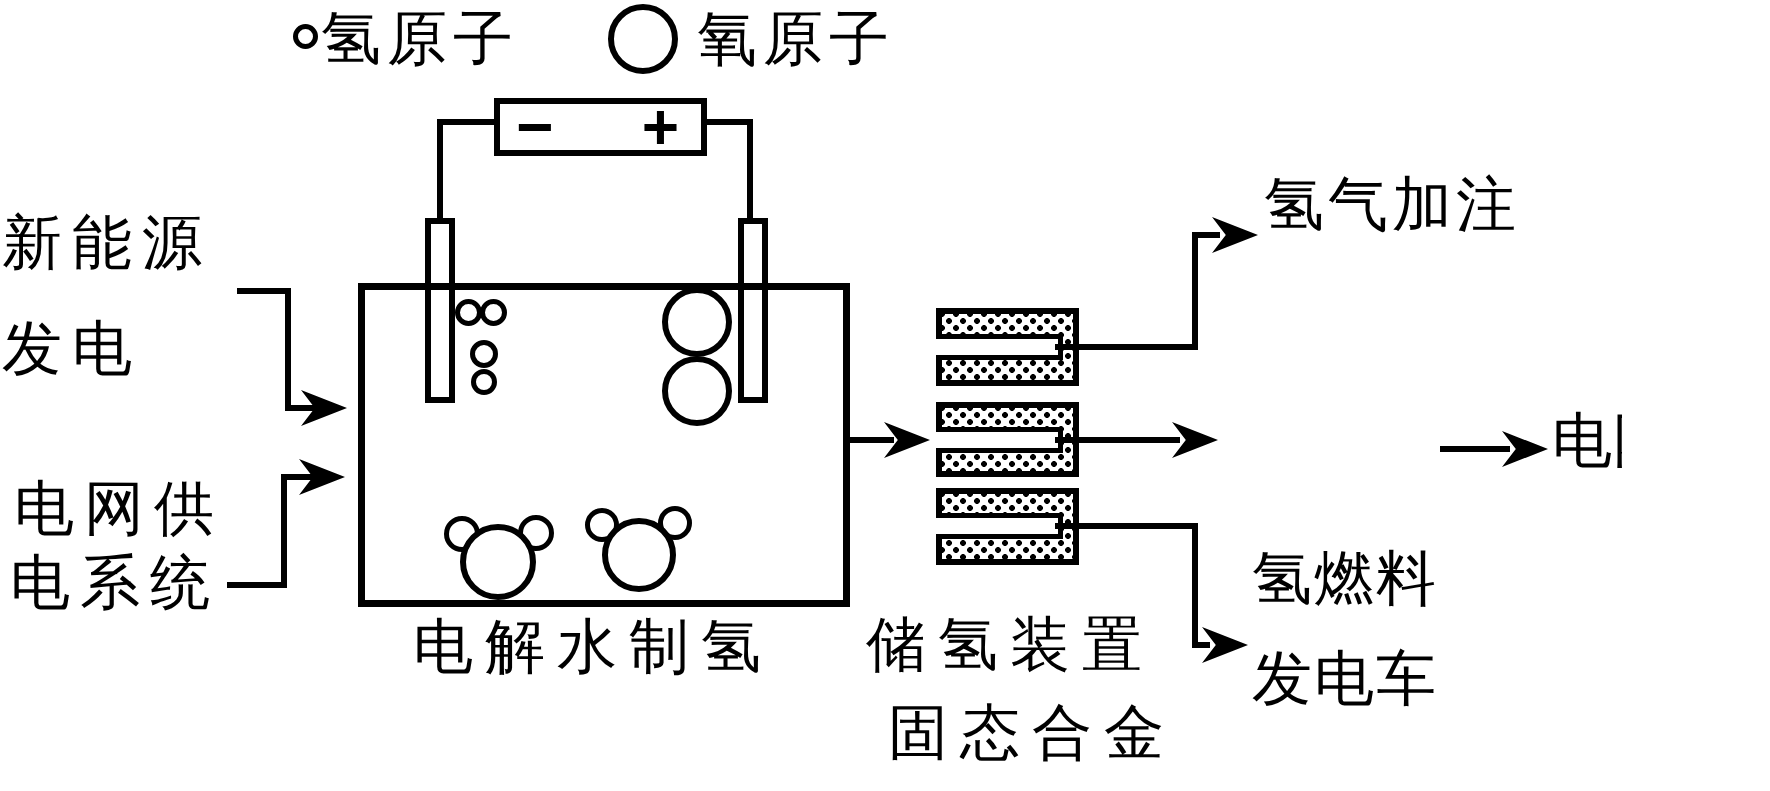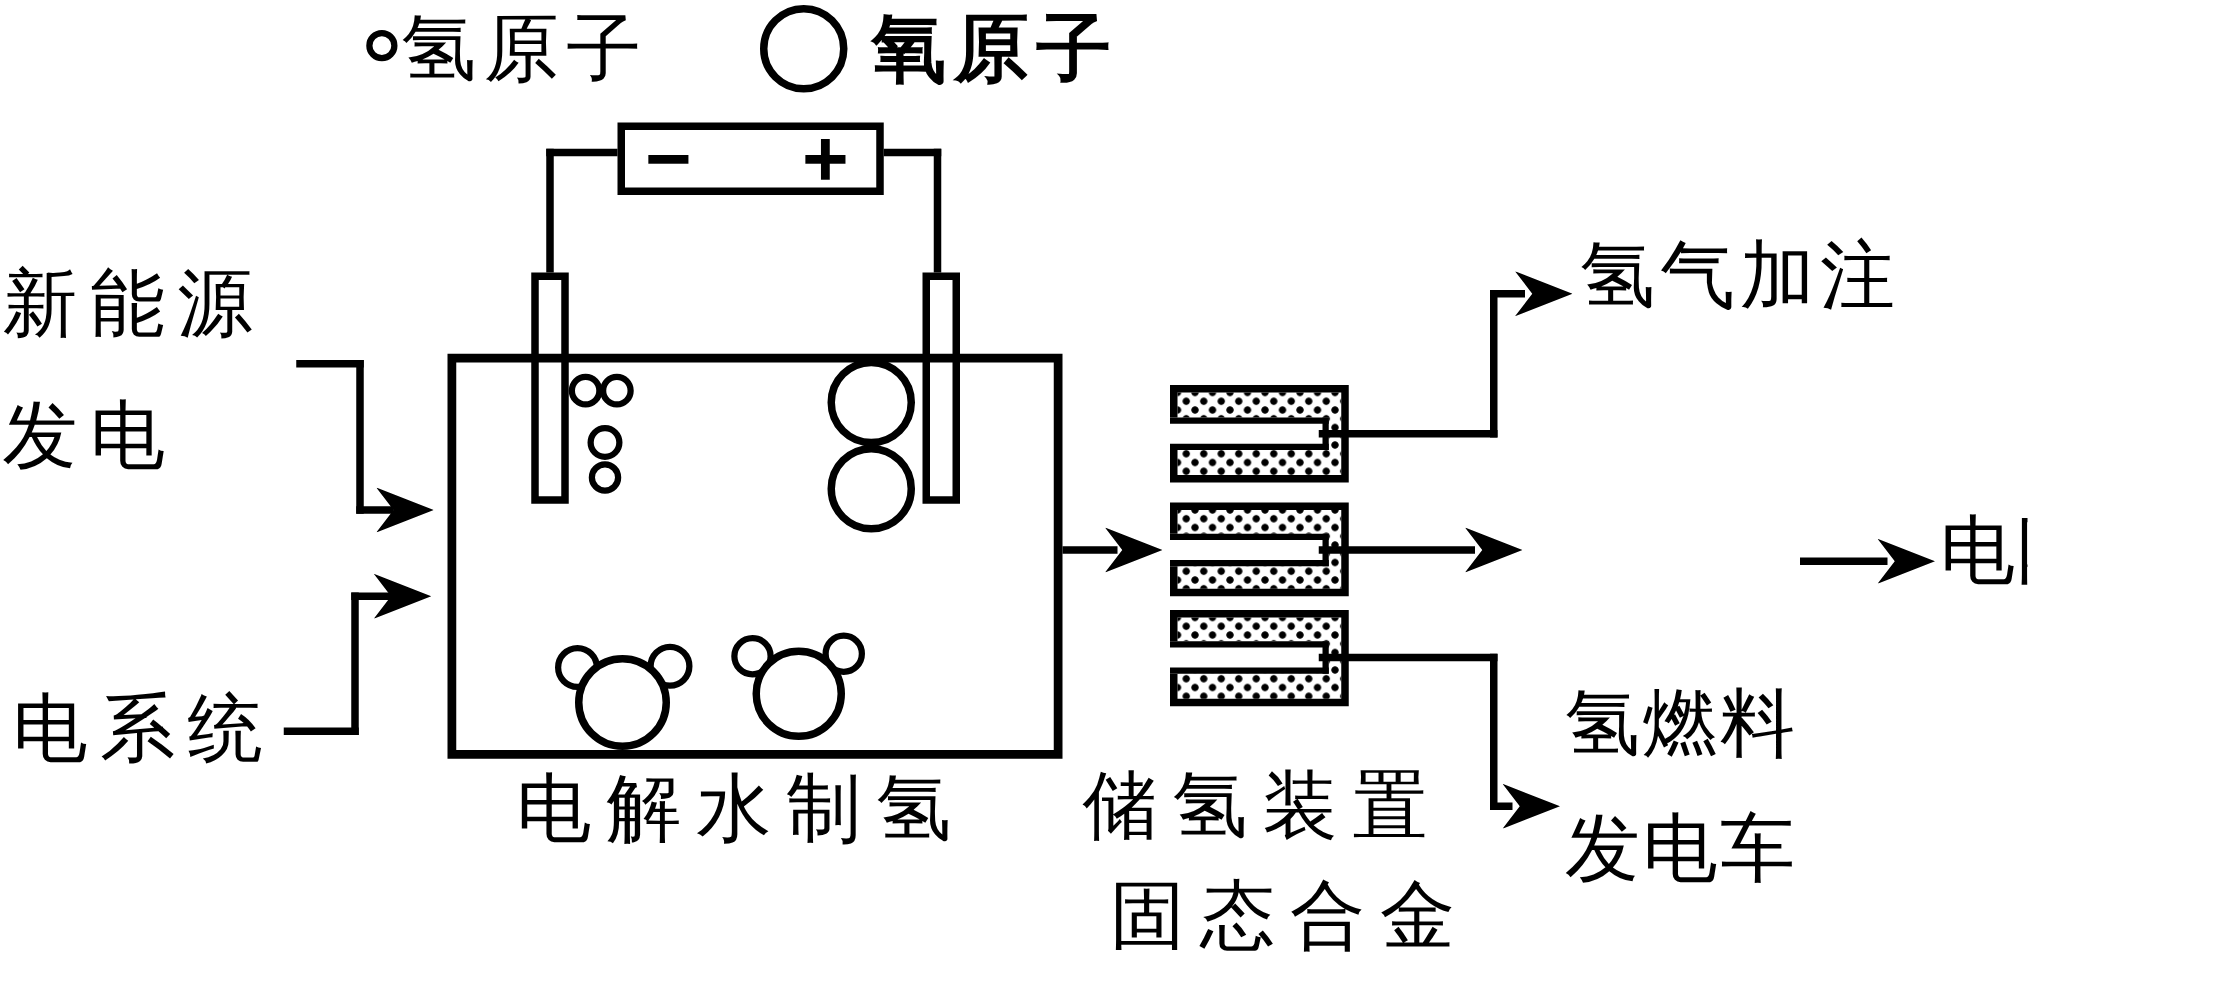--- a/index.html
+++ b/index.html
@@ -31,21 +31,21 @@
            font-weight:bold;font-size:64px;line-height:1;}
 </style>
 </head>
 <body>
 
 <div id="stage">
 
   <div class="circle" style="left:293px;top:24px;width:25px;height:25px;"></div>
   <div class="txt sp6" style="left:321px;top:6px;">氢原子</div>
   <div class="circle big dotted" style="left:608px;top:4px;width:70px;height:70px;"></div>
-  <div class="txt sp6" style="left:697px;top:6px;font-weight:bold;">氧原子</div>
+  <div class="txt sp6" style="left:697px;top:6px;">氧原子</div>
 
   <div class="battery" style="left:494px;top:98px;width:213px;height:58px;">
     <span>−</span>
     <span>+</span>
   </div>
   <div class="line" style="left:437px;top:119px;width:57px;height:6px;"></div>
   <div class="line" style="left:437px;top:119px;width:6px;height:99px;"></div>
   <div class="line" style="left:707px;top:119px;width:46px;height:6px;"></div>
   <div class="line" style="left:747px;top:119px;width:6px;height:99px;"></div>
 
@@ -70,20 +70,21 @@
 
   <div class="txt sp10" style="left:2px;top:210px;">新能源</div>
 
   <div class="txt sp12" style="left:413px;top:614px;">电解水制氢</div>
   <div class="txt sp10" style="left:2px;top:316px;">发电</div>
   <div class="line" style="left:237px;top:288px;width:54px;height:6px;"></div>
   <div class="line" style="left:285px;top:288px;width:6px;height:123px;"></div>
   <div class="line" style="left:285px;top:405px;width:30px;height:6px;"></div>
   <div class="arrow" style="left:301px;top:390px;"></div>
 
+  <div class="txt sp10" style="left:14px;top:476px;">电网供</div>
   <div class="txt sp10" style="left:10px;top:550px;">电系统</div>
   <div class="line" style="left:227px;top:582px;width:60px;height:6px;"></div>
   <div class="line" style="left:281px;top:474px;width:6px;height:114px;"></div>
   <div class="line" style="left:281px;top:474px;width:32px;height:6px;"></div>
   <div class="arrow" style="left:299px;top:459px;"></div>
 
   <div class="line" style="left:850px;top:437px;width:44px;height:6px;"></div>
   <div class="arrow" style="left:884px;top:422px;"></div>
 
   <div class="block dotted" style="left:936px;top:308px;width:143px;height:78px;"></div>
@@ -93,21 +94,21 @@
   <div class="slot" style="left:936px;top:427px;width:127px;height:26px;"></div>
   <div class="slot" style="left:936px;top:513px;width:127px;height:26px;"></div>
 
   <div class="txt sp12" style="left:866px;top:612px;">储氢装置</div>
   <div class="txt sp12" style="left:888px;top:700px;">固态合金</div>
 
   <div class="line" style="left:1055px;top:344px;width:143px;height:6px;"></div>
   <div class="line" style="left:1192px;top:232px;width:6px;height:118px;"></div>
   <div class="line" style="left:1192px;top:232px;width:28px;height:6px;"></div>
   <div class="arrow" style="left:1212px;top:217px;"></div>
-  <div class="txt sp4" style="left:1264px;top:188px;">氢气加注</div>
+  <div class="txt sp4" style="left:1264px;top:172px;">氢气加注</div>
 
   <div class="line" style="left:1055px;top:437px;width:125px;height:6px;"></div>
   <div class="arrow" style="left:1172px;top:422px;"></div>
   <div class="line" style="left:1440px;top:446px;width:70px;height:6px;"></div>
   <div class="arrow" style="left:1502px;top:431px;"></div>
   <div class="txt" style="left:1552px;top:408px;">电网</div>
 
   <div class="line" style="left:1055px;top:523px;width:143px;height:6px;"></div>
   <div class="line" style="left:1192px;top:523px;width:6px;height:125px;"></div>
   <div class="line" style="left:1192px;top:642px;width:18px;height:6px;"></div>

